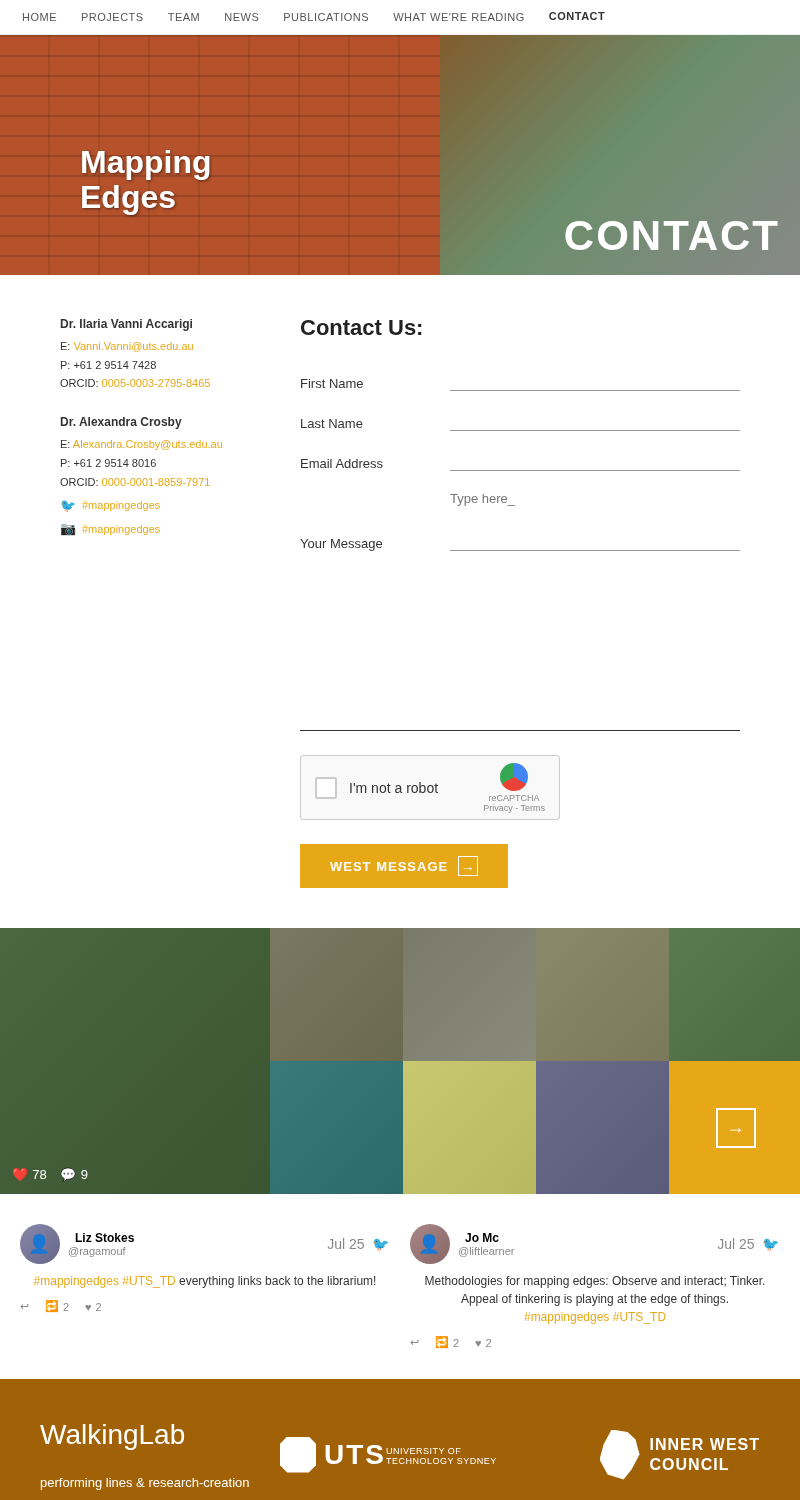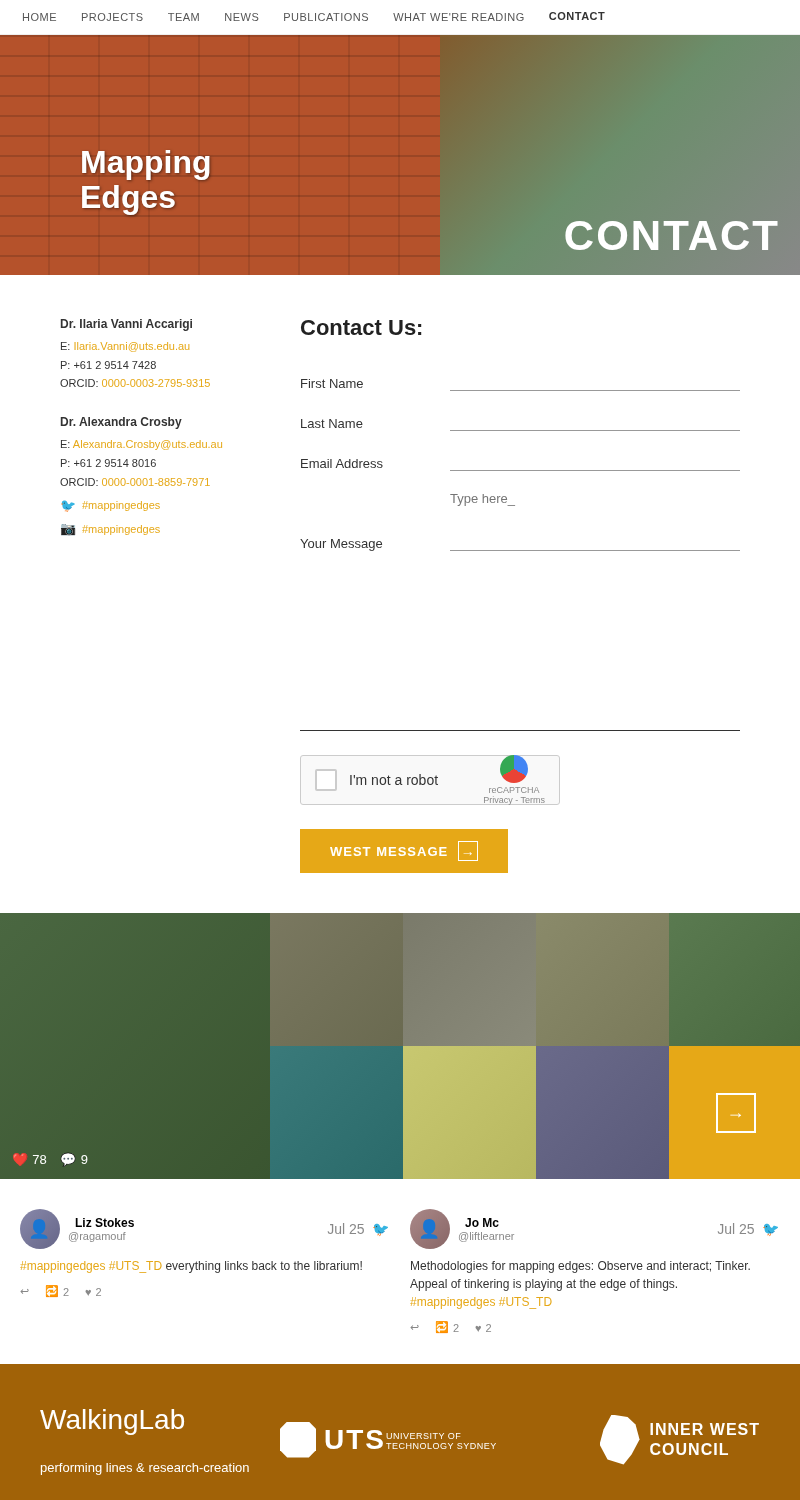--- a/index.html
+++ b/index.html
@@ -192,21 +192,21 @@
       resize: none;
       background: transparent;
       font-family: Arial, sans-serif;
     }
 
     
     .recaptcha-box {
       border: 1px solid #ccc;
       border-radius: 3px;
       width: 260px;
-      height: 50px;
+      height: 65px;
       display: flex;
       align-items: center;
       padding: 0 14px;
       gap: 12px;
       margin-bottom: 24px;
       background: #f9f9f9;
     }
     .recaptcha-check {
       width: 22px;
       height: 22px;
@@ -351,20 +351,21 @@
     }
     .tweet-bird {
       color: #1da1f2;
       font-size: 14px;
     }
     .tweet-text {
       font-size: 12px;
       line-height: 1.5;
       color: #333;
       margin-bottom: 10px;
+      text-align: center;
     }
     .tweet-text a {
       color: #e6a817;
       text-decoration: none;
     }
     .tweet-actions {
       display: flex;
       gap: 16px;
       align-items: center;
       color: #888;
@@ -499,26 +500,26 @@
   </div>
   <div class="hero-contact-label">CONTACT</div>
 </div>
 
 <div class="contact-section">
 
   <div class="contact-left">
     <h4>Dr. Ilaria Vanni Accarigi</h4>
     <p>
       <span>E:</span>
-      <a href="#">Ilaria.Vanni@uts.edu.au</a>
+      <a href="#">Vanni.Vanni@uts.edu.au</a>
     </p>
     <p>P: +61 2 9514 7428</p>
     <p>
       <span>ORCID:</span>
-      <a href="#">0000-0003-2795-9315</a>
+      <a href="#">0005-0003-2795-8465</a>
     </p>
 
     <br>
 
     <h4>Dr. Alexandra Crosby</h4>
     <p>
       <span>E:</span>
       <a href="#">Alexandra.Crosby@uts.edu.au</a>
     </p>
     <p>P: +61 2 9514 8016</p>

